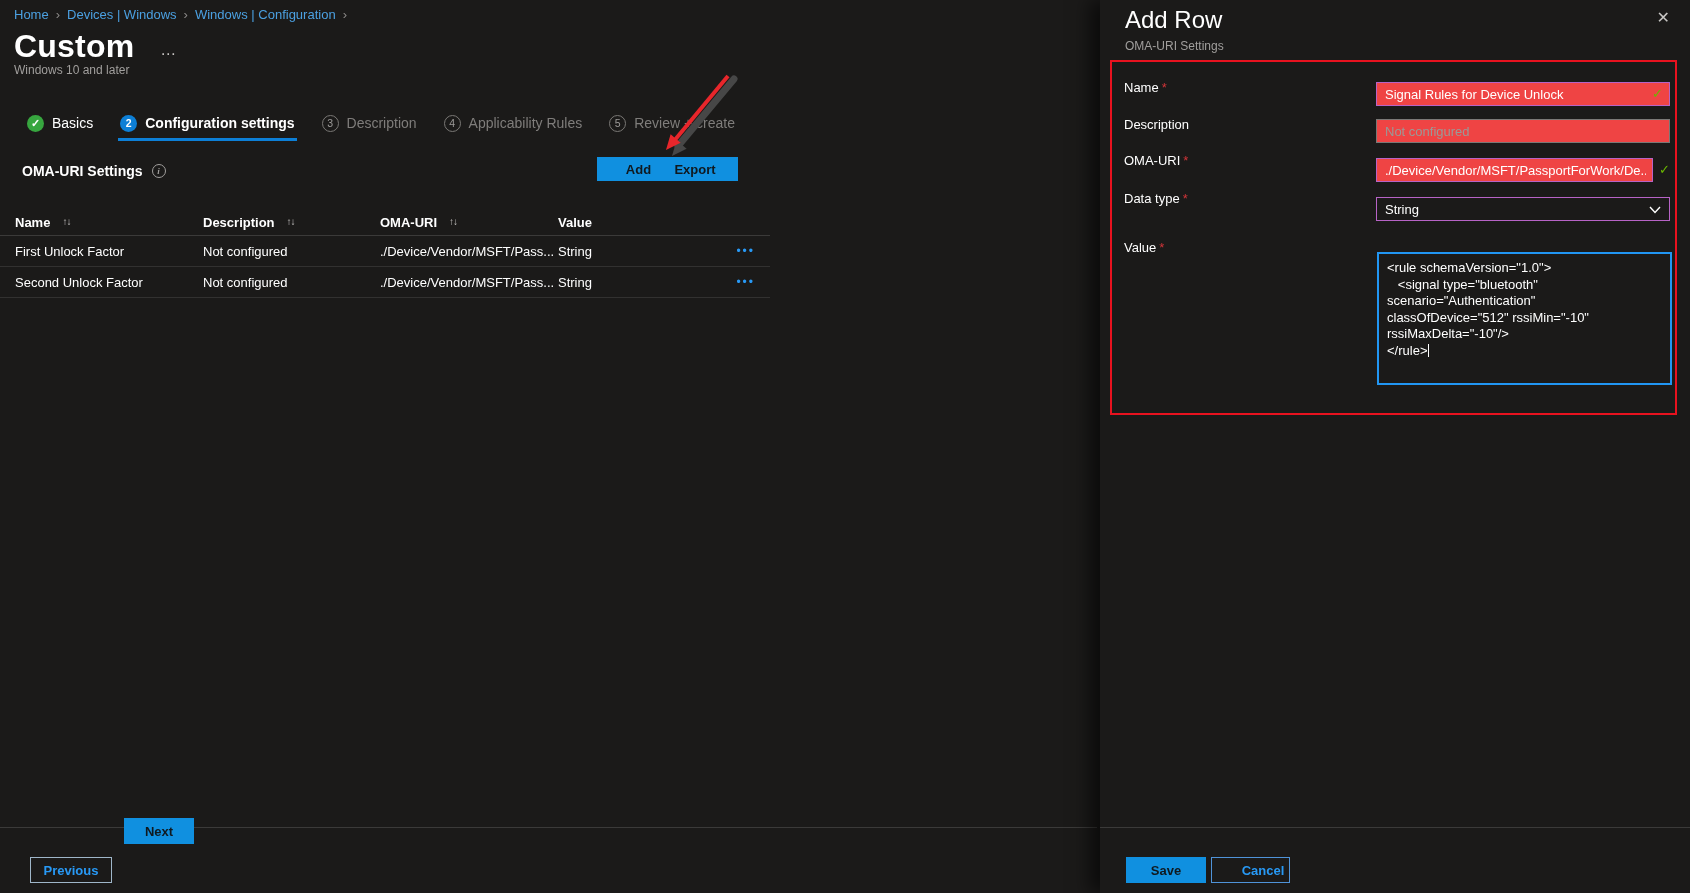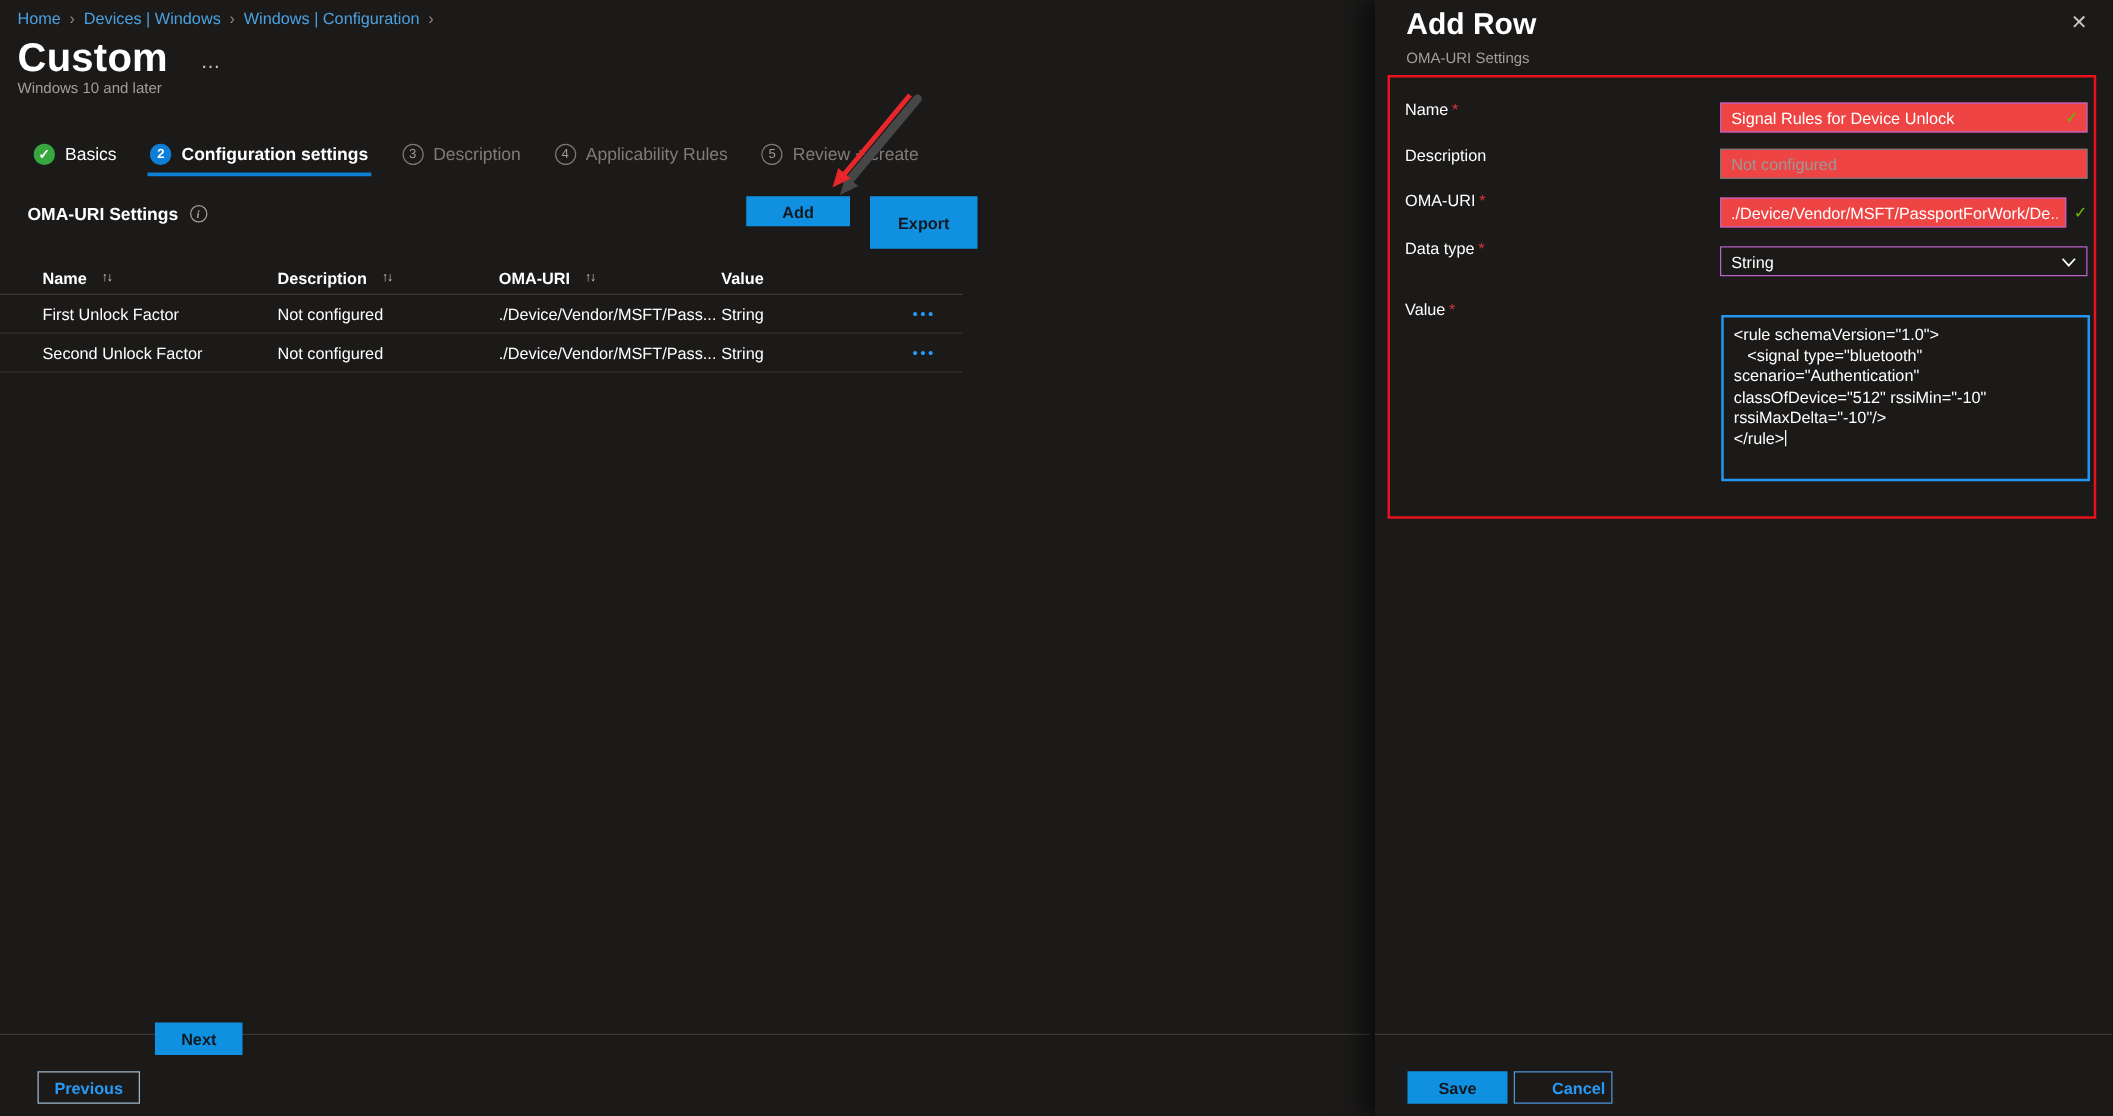--- a/index.html
+++ b/index.html
@@ -35,38 +35,38 @@
                font-size:9px; font-style:italic; font-family:"Liberation Serif", serif;
                display:flex; align-items:center; justify-content:center; cursor:pointer; }
 
   .btn-primary { background:#1090e0; color:#10191f; border:none; font-weight:600; font-size:13px;
                  display:flex; align-items:center; justify-content:center; cursor:pointer;
                  font-family:"Liberation Sans", sans-serif; }
   .btn-outline { background:transparent; color:#2899f5; font-weight:600; font-size:13px;
                  display:flex; align-items:center; justify-content:center; cursor:pointer;
                  font-family:"Liberation Sans", sans-serif; }
   .add-btn    { position:absolute; left:597px; top:157px; width:83px; height:24px; }
-  .export-btn { position:absolute; left:696px; top:157px; width:86px; height:42px; }
+  .export-btn { position:absolute; left:652px; top:157px; width:86px; height:24px; }
 
   .table { position:absolute; left:0; top:210px; width:770px; font-size:13px; }
-  .trow { display:grid; grid-template-columns:188px 177px 178px 153px 1fr; padding:0 34px; align-items:center; }
+  .trow { display:grid; grid-template-columns:188px 177px 178px 153px 1fr; padding:0 15px; align-items:center; }
   .thead { height:26px; font-weight:bold; border-bottom:1px solid #3b3a39; }
   .tr { height:31px; border-bottom:1px solid #323130; }
   .sort-icon { color:#c8c6c4; font-size:10px; margin-left:12px; position:relative; top:-2px; letter-spacing:-1px; }
   .more-btn { color:#2899f5; text-align:right; font-size:12px; letter-spacing:2px; cursor:pointer; background:none; border:none;
               font-family:"Liberation Sans", sans-serif; justify-self:end; }
 
   .footer-divider-main { position:absolute; left:0; top:827px; width:1097px; height:1px; background:#3b3a39; }
   .prev-btn { position:absolute; left:30px; top:857px; width:82px; height:26px; border:1px solid #9fb6c9; }
   .next-btn { position:absolute; left:124px; top:818px; width:70px; height:26px; }
 
   
   .panel { position:absolute; left:1100px; top:0; width:590px; height:893px; background:#1b1a19;
            box-shadow:-10px 0 18px rgba(0,0,0,.6); }
-  .panel-title { position:absolute; left:25px; top:6px; font-size:24px; font-weight:bold; }
+  .panel-title { position:absolute; left:25px; top:6px; font-size:24px; font-weight:normal; }
   .panel-subtitle { position:absolute; left:25px; top:39px; font-size:12px; color:#a19f9d; }
   .close-btn { position:absolute; right:20px; top:8px; background:none; border:none; color:#c8c6c4;
                font-size:16px; cursor:pointer; font-family:"DejaVu Sans", sans-serif; }
 
   .redbox { position:absolute; left:10px; top:60px; width:567px; height:355px; border:2px solid #e8121f; pointer-events:none; }
 
   .field-label { position:absolute; font-size:13px; color:#ffffff; }
   .req { color:#d13438; margin-left:3px; }
 
   .inwrap { position:absolute; height:24px; }

